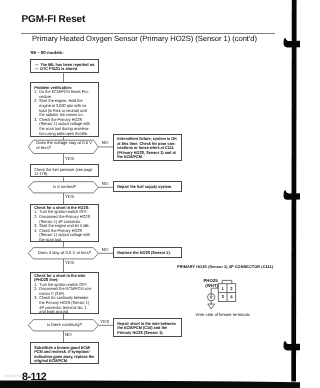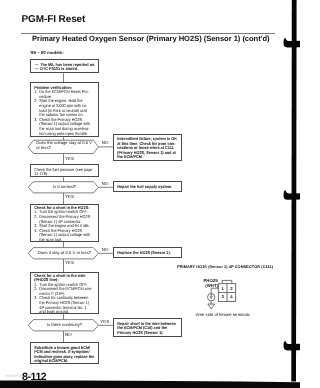--- a/index.html
+++ b/index.html
@@ -5,21 +5,21 @@
 <style>
   html,body{margin:0;padding:0;}
   body{width:300px;height:388px;background:#fff;font-family:"Liberation Sans",sans-serif;
        overflow:hidden;position:relative;-webkit-font-smoothing:antialiased;text-rendering:geometricPrecision;}
   .page{position:absolute;left:0;top:0;width:300px;height:388px;background:#fff;}
   .abs{position:absolute;}
 
   
   #pageTitle{left:21.5px;top:14px;font-size:10px;font-weight:bold;letter-spacing:-0.1px;color:#111;}
   #titleRule{left:21px;top:32.8px;width:254px;height:1.7px;background:#7d7d7d;}
-  #pageSubtitle{left:32px;top:33.5px;font-size:7.6px;font-weight:bold;letter-spacing:-0.05px;color:#111;white-space:nowrap;}
+  #pageSubtitle{left:32px;top:33.5px;font-size:7.6px;font-weight:normal;letter-spacing:-0.05px;color:#111;white-space:nowrap;}
   #modelsNote{left:30px;top:50px;font-size:4.4px;font-weight:bold;color:#111;}
 
   
   .box{border:0.7px solid #4a4a4a;background:#fff;box-sizing:border-box;}
   .btext{font-size:4.15px;line-height:4.6px;color:#111;transform:scaleX(0.92);transform-origin:left top;width:109%;}
   .btext span{white-space:pre-line;display:block;}
   .bhead{font-weight:bold;}
 
   
   .dashrow{display:flex;}

